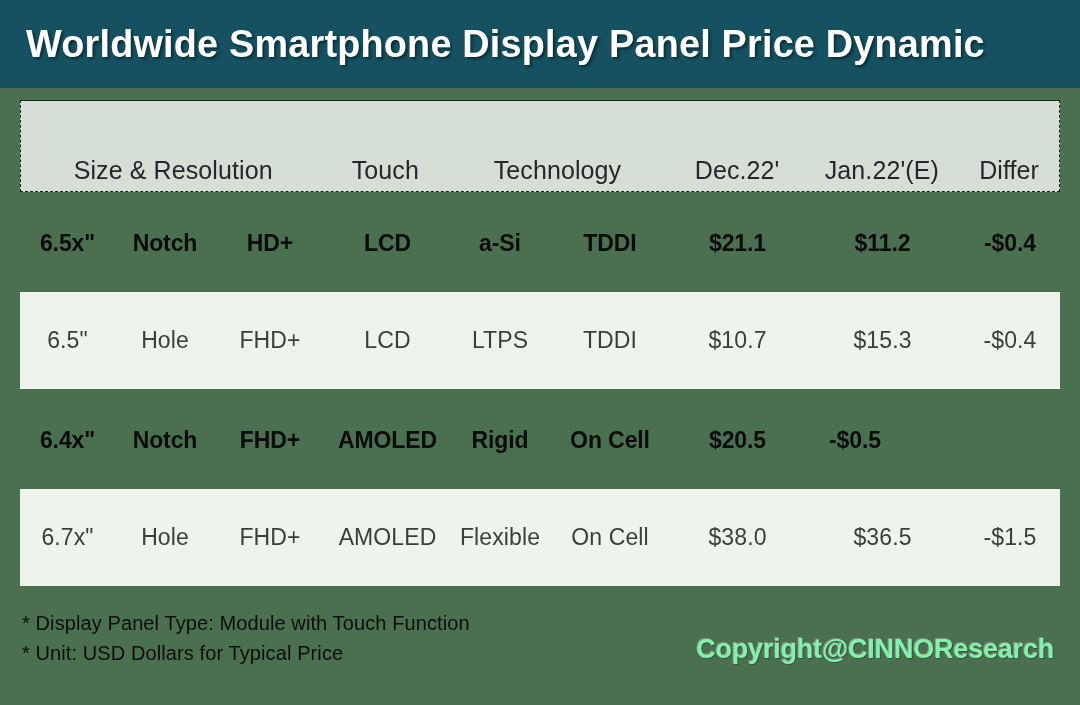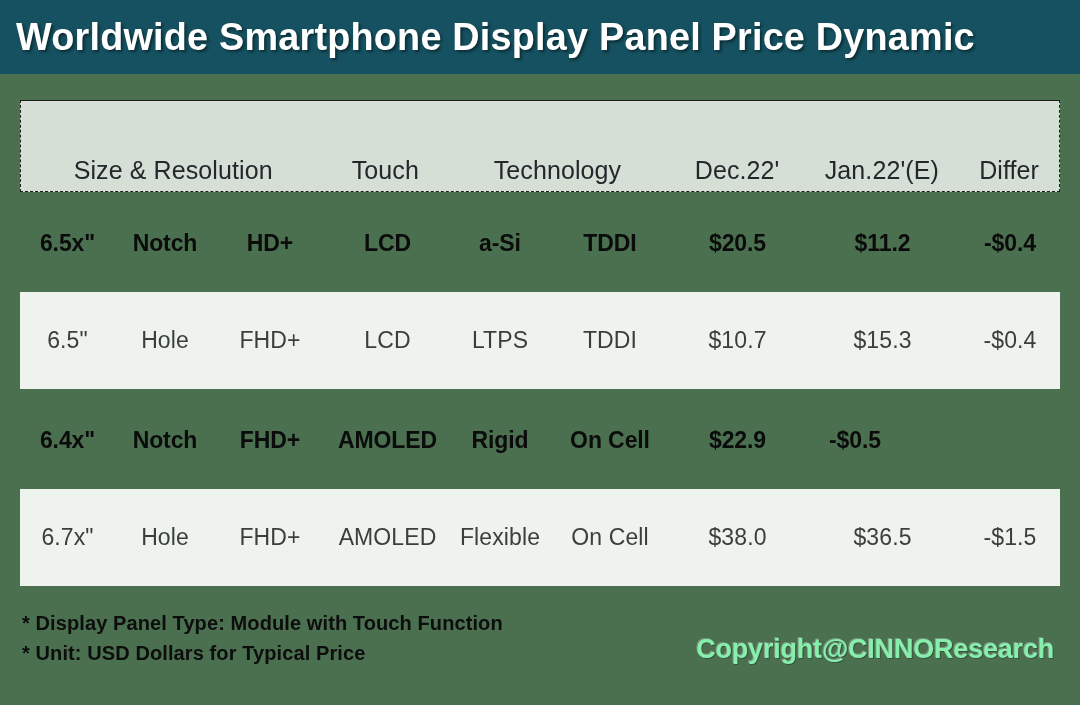--- a/index.html
+++ b/index.html
@@ -22,25 +22,25 @@
     background: #4a7050;
     box-sizing: border-box;
   }
 
   
   .title-bar {
     position: absolute;
     left: 0;
     top: 0;
     width: 1080px;
-    height: 74px;
+    height: 88px;
     background: #155160;
     display: flex;
     align-items: center;
-    padding-left: 16px;
+    padding-left: 26px;
     box-sizing: border-box;
   }
   .title-text {
     color: #ffffff;
     font-family: "Liberation Sans Narrow", "Liberation Sans", sans-serif;
     font-size: 39px;
     font-weight: bold;
     letter-spacing: 0.2px;
     white-space: nowrap;
     text-shadow: 2px 2px 3px rgba(0,0,0,0.45);
@@ -137,21 +137,21 @@
   .notes {
     position: absolute;
     left: 22px;
     top: 608px;
     width: 620px;
   }
   .note-line {
     color: #0d0d0d;
     font-family: "Liberation Sans Narrow", "Liberation Sans", sans-serif;
     font-size: 20px;
-    font-weight: bold;
+    font-weight: normal;
     letter-spacing: 0.1px;
     line-height: 30px;
     white-space: nowrap;
   }
 
   
   .copyright {
     position: absolute;
     right: 26px;
     top: 634px;
@@ -196,21 +196,21 @@
       <div class="cell h-diff">Differ</div>
     </div>
 
     <div class="row row-dark">
       <div class="cell c-size">6.5x"</div>
       <div class="cell c-notch">Notch</div>
       <div class="cell c-res">HD+</div>
       <div class="cell c-tech">LCD</div>
       <div class="cell c-back">a-Si</div>
       <div class="cell c-touch">TDDI</div>
-      <div class="cell c-dec">$20.5</div>
+      <div class="cell c-dec">$21.1</div>
       <div class="cell c-jan">$11.2</div>
       <div class="cell c-diff">-$0.4</div>
     </div>
 
     <div class="row row-light">
       <div class="cell c-size">6.5"</div>
       <div class="cell c-notch">Hole</div>
       <div class="cell c-res">FHD+</div>
       <div class="cell c-tech">LCD</div>
       <div class="cell c-back">LTPS</div>
@@ -220,21 +220,21 @@
       <div class="cell c-diff">-$0.4</div>
     </div>
 
     <div class="row row-dark">
       <div class="cell c-size">6.4x"</div>
       <div class="cell c-notch">Notch</div>
       <div class="cell c-res">FHD+</div>
       <div class="cell c-tech">AMOLED</div>
       <div class="cell c-back">Rigid</div>
       <div class="cell c-touch">On Cell</div>
-      <div class="cell c-dec">$22.9</div>
+      <div class="cell c-dec">$20.5</div>
       <div class="cell c-diff">-$0.5</div>
     </div>
 
     <div class="row row-light">
       <div class="cell c-size">6.7x"</div>
       <div class="cell c-notch">Hole</div>
       <div class="cell c-res">FHD+</div>
       <div class="cell c-tech">AMOLED</div>
       <div class="cell c-back">Flexible</div>
       <div class="cell c-touch">On Cell</div>

